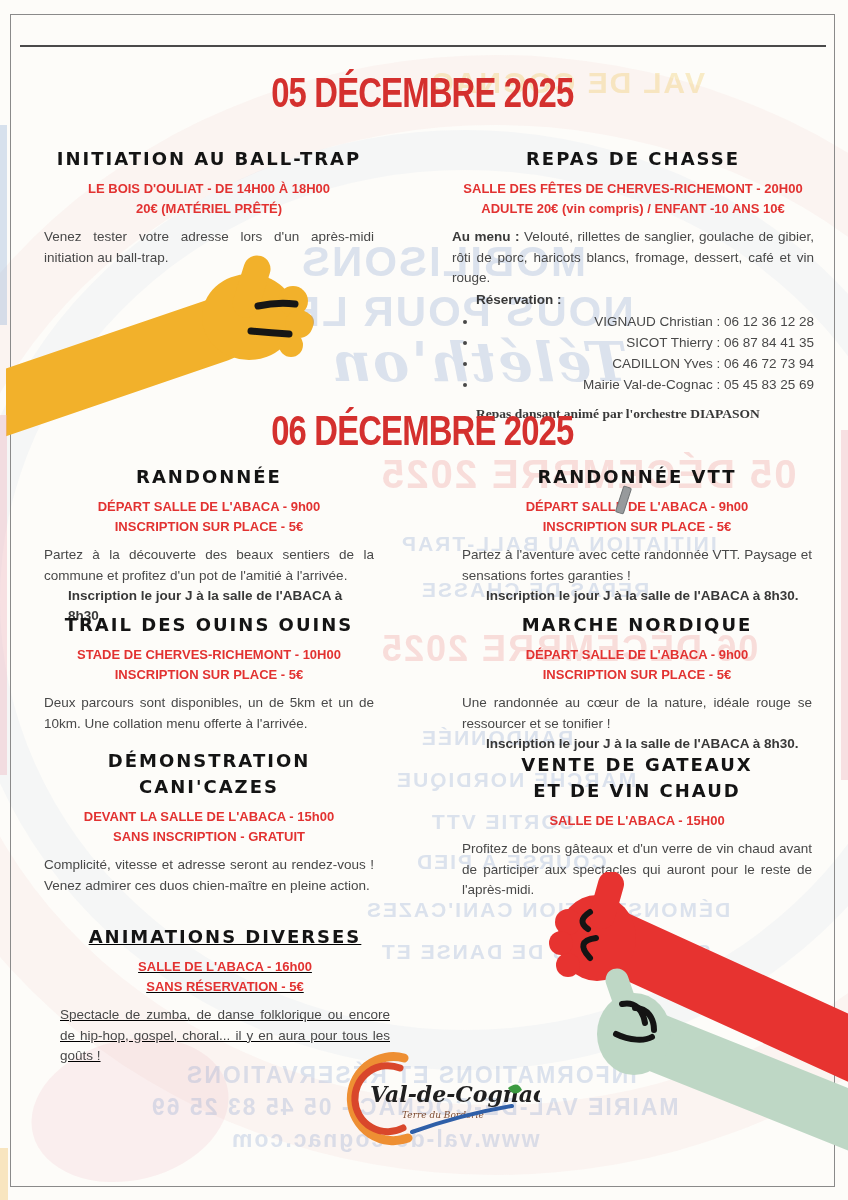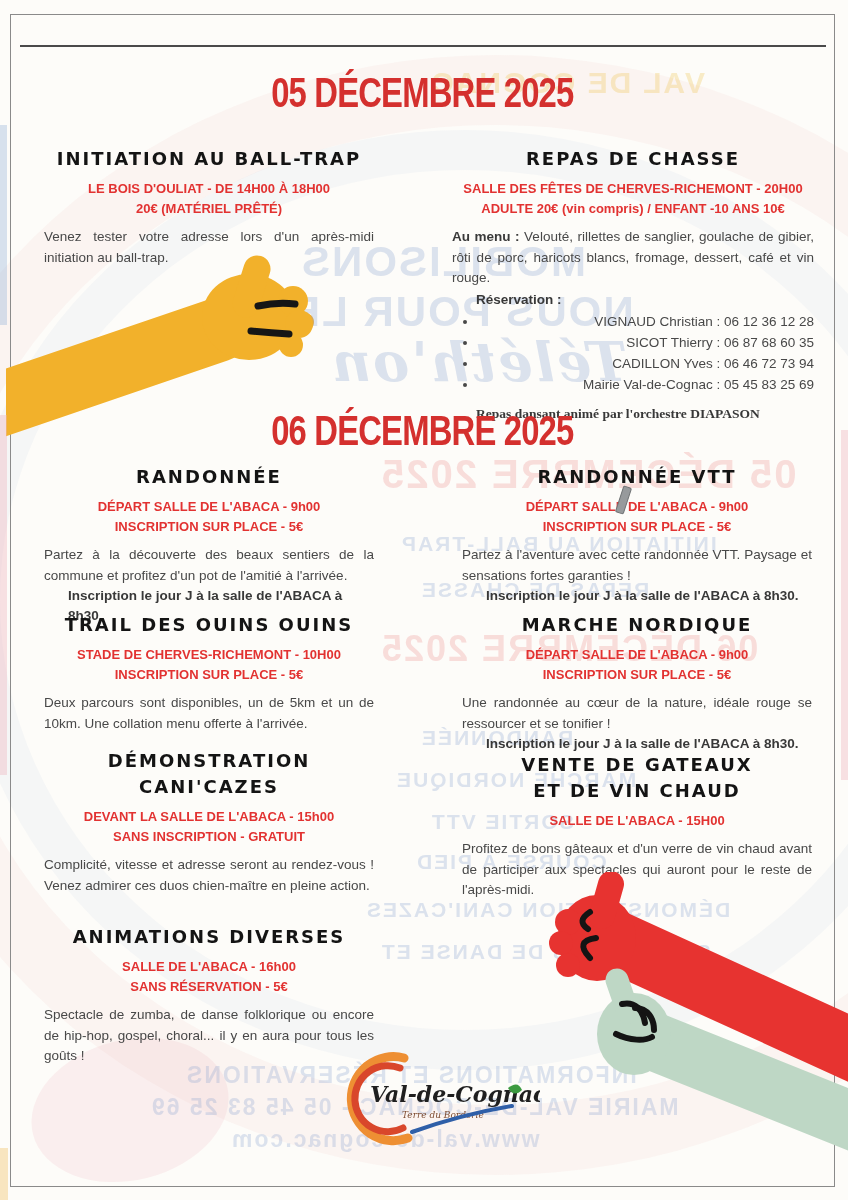--- a/index.html
+++ b/index.html
@@ -92,21 +92,21 @@
   <section class="event" style="left:452px;top:146px;width:362px;">
     <div class="etitle">REPAS DE CHASSE</div>
     <div class="redinfo">
       <div>SALLE DES FÊTES DE CHERVES-RICHEMONT - 20H00</div>
       <div>ADULTE 20€ (vin compris) / ENFANT -10 ANS 10€</div>
     </div>
     <p class="body"><span class="b">Au menu :</span> <span>Velouté, rillettes de sanglier, goulache de gibier, rôti de porc, haricots blancs, fromage, dessert, café et vin rouge.</span></p>
     <p class="note" style="margin-top:2px;">Réservation :</p>
     <ul class="contacts">
       <li>VIGNAUD Christian : 06 12 36 12 28</li>
-      <li>SICOT Thierry : 06 87 68 60 35</li>
+      <li>SICOT Thierry : 06 87 84 41 35</li>
       <li>CADILLON Yves : 06 46 72 73 94</li>
       <li>Mairie Val-de-Cognac : 05 45 83 25 69</li>
     </ul>
     <p class="note" style="margin-top:8px;font-family:Liberation Serif, serif;">Repas dansant animé par l'orchestre DIAPASON</p>
   </section>
 
   <svg style="left:6px;top:254px;" width="330" height="195" viewBox="0 0 330 195">
     <line x1="-28" y1="158" x2="212" y2="76" stroke="#f2b12b" stroke-width="64" stroke-linecap="round"></line>
     <ellipse cx="243" cy="63" rx="47" ry="43" fill="#f2b12b"></ellipse>
     <line x1="240" y1="50" x2="251" y2="15" stroke="#f2b12b" stroke-width="27" stroke-linecap="round"></line>
@@ -174,21 +174,21 @@
 
   <section class="event" style="left:462px;top:752px;width:350px;">
     <div class="etitle">VENTE DE GATEAUX</div>
     <div class="etitle">ET DE VIN CHAUD</div>
     <div class="redinfo">
       <div>SALLE DE L'ABACA - 15H00</div>
     </div>
     <p class="body">Profitez de bons gâteaux et d'un verre de vin chaud avant de participer aux spectacles qui auront pour le reste de l'après-midi.</p>
   </section>
 
-  <section class="event" style="left:44px;top:924px;width:330px;">
+  <section class="event" style="left:60px;top:924px;width:330px;text-decoration:underline;">
     <div class="etitle">ANIMATIONS DIVERSES</div>
     <div class="redinfo">
       <div>SALLE DE L'ABACA - 16h00</div>
       <div>SANS RÉSERVATION - 5€</div>
     </div>
     <p class="body">Spectacle de zumba, de danse folklorique ou encore de hip-hop, gospel, choral... il y en aura pour tous les goûts !</p>
   </section>
 
   <svg style="left:538px;top:872px;" width="310" height="328" viewBox="0 0 310 328">
     <line x1="346" y1="192" x2="74" y2="68" stroke="#e73330" stroke-width="62" stroke-linecap="round"></line>

